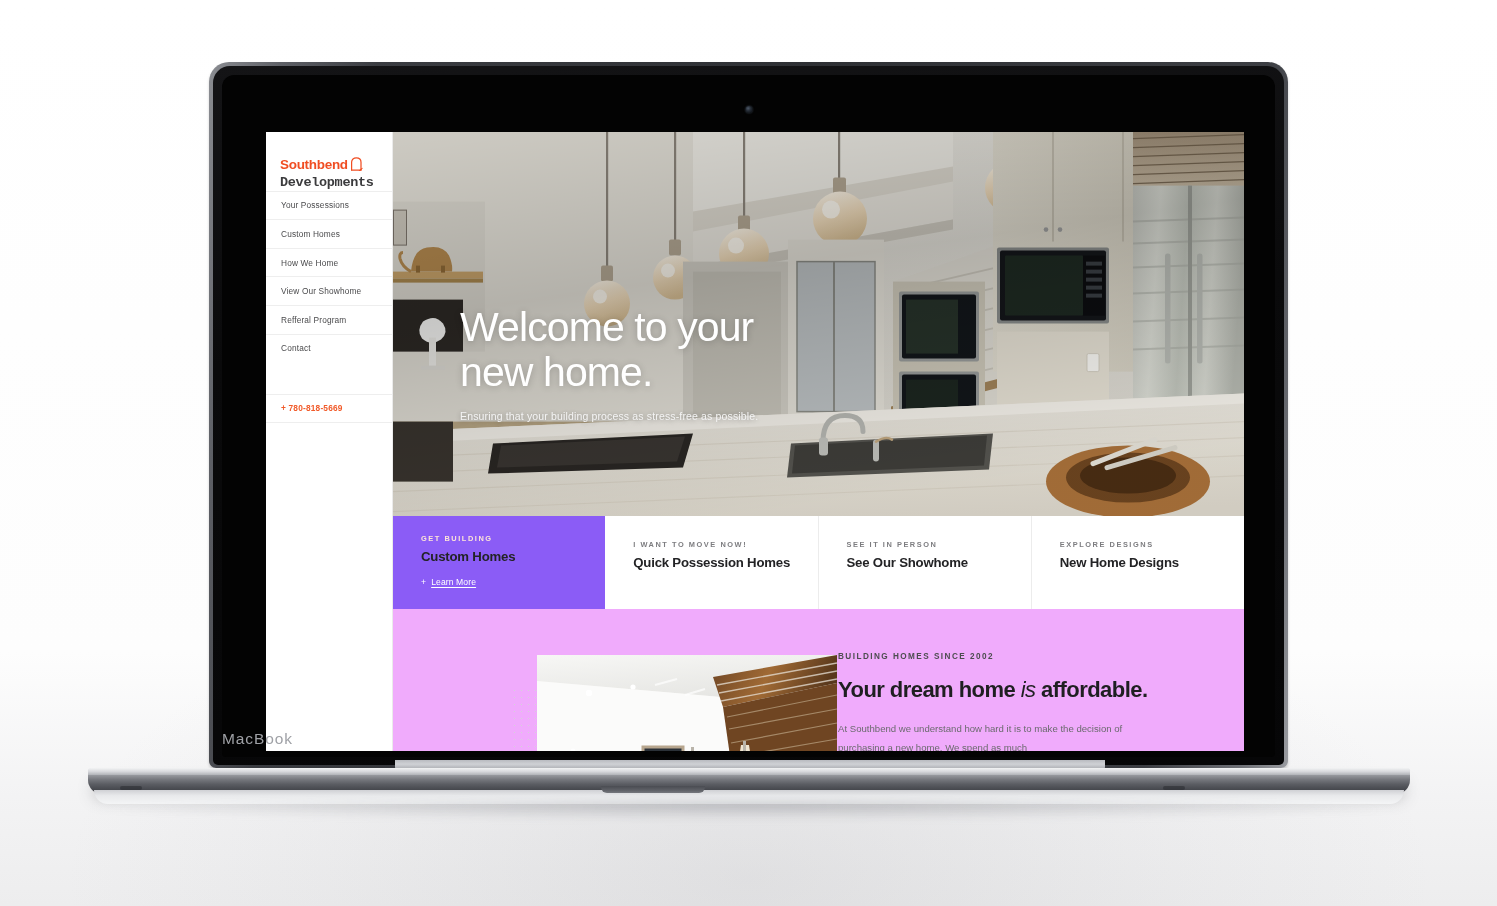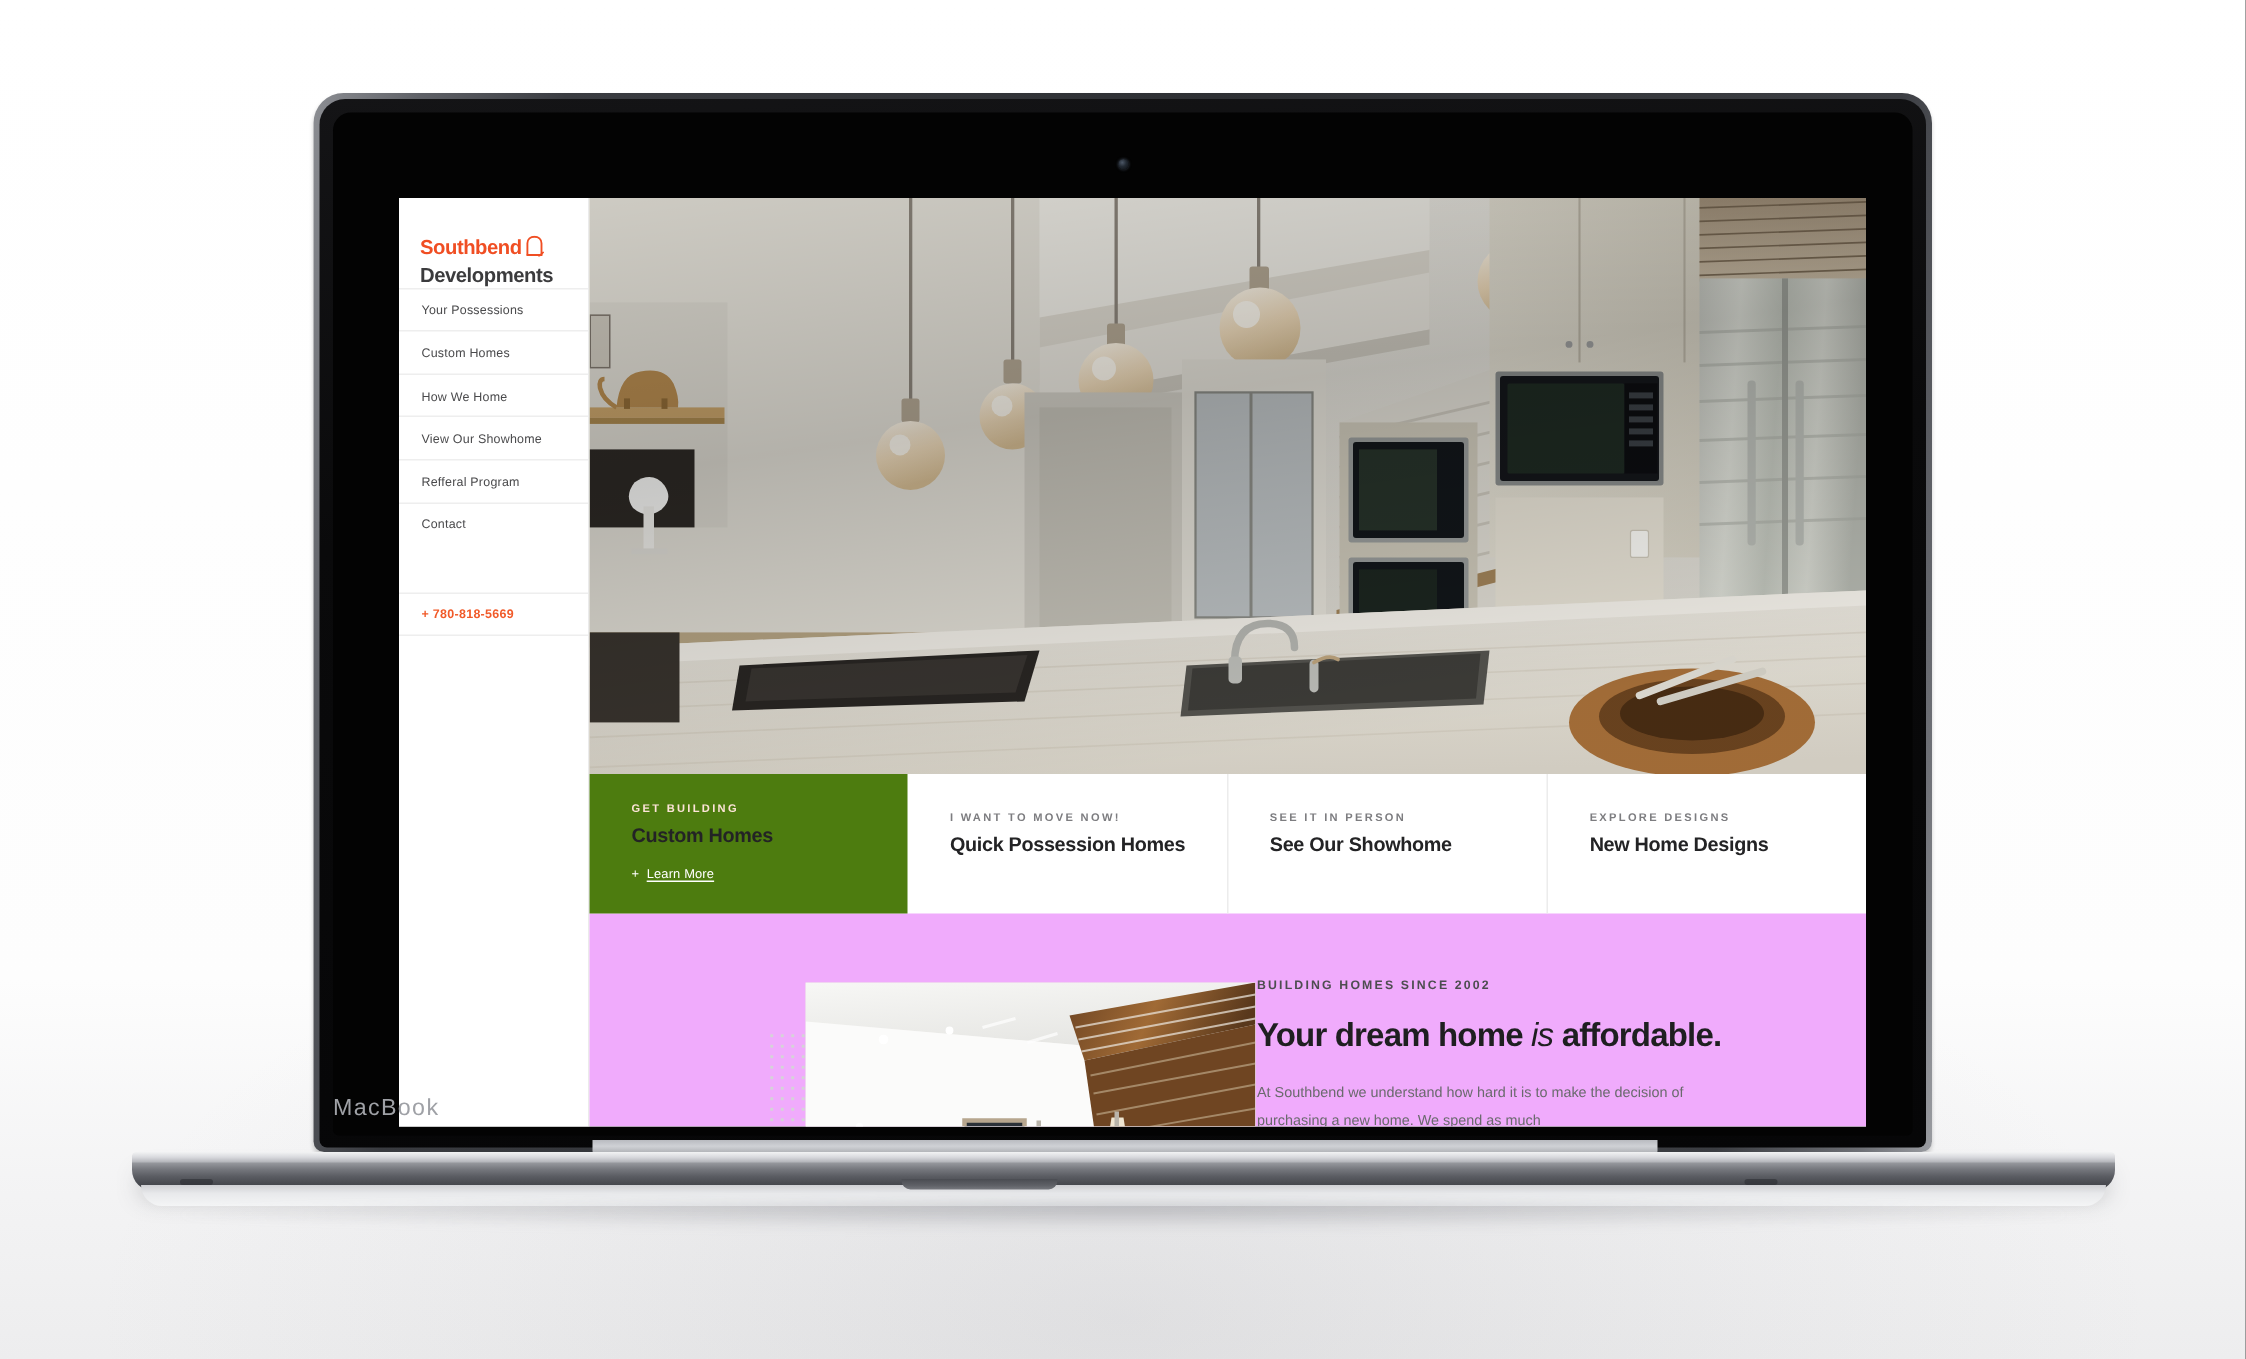--- a/index.html
+++ b/index.html
@@ -110,21 +110,21 @@
   }
   .logo{ padding:26px 0 0 14px; }
   .logo-row{ display:flex; align-items:flex-start; }
   .logo-top{
     font-size:13.5px; font-weight:700; color:#f04e23; letter-spacing:-0.3px;
     line-height:1.02;
   }
   .logo-mark{ margin-left:2px; margin-top:-1px; }
   .logo-bottom{
     font-size:13.5px; font-weight:700; color:#3b3b3d; letter-spacing:-0.3px;
-    line-height:1.08; margin-top:1px;
+    line-height:1.08; margin-top:1px;font-family:Liberation Mono, monospace;
   }
   .nav{ margin-top:auto; }
   .nav-item{
     height:28.6px; display:flex; align-items:center;
     padding-left:15px; border-top:1px solid #eeeeee;
     font-size:8.3px; color:#4a4a4c; letter-spacing:0.15px; white-space:nowrap;
   }
   .nav-item.phone{ color:#f15a29; font-weight:600; letter-spacing:0.2px; }
   .nav-item:last-child{ border-bottom:1px solid #eeeeee;margin-top:32px; }
   .side-fill{ flex:1 1 auto; background:#ffffff; }
@@ -145,21 +145,21 @@
     text-shadow:0 1px 5px rgba(0,0,0,0.3);
   }
 
   
   .cards{ display:flex; height:98px; background:#ffffff; }
   .card{
     flex:1 1 0; padding:24px 0 0 28px; position:relative; min-width:0;
     border-right:1px solid #ececec;
   }
   .card:last-child{ border-right:none; }
-  .card.accent{ background:#4d7c0f; border-right:none; padding-top:18px; }
+  .card.accent{ background:#8b5cf6; border-right:none; padding-top:18px; }
   .card-eyebrow{
     font-size:7.4px; letter-spacing:1.55px; font-weight:700;
     color:#7d7d80; text-transform:uppercase;
   }
   .card.accent .card-eyebrow{ color:#fde4d8; }
   .card-title{
     margin-top:6px; font-size:13.2px; color:#232325; font-weight:700;
     letter-spacing:-0.2px; white-space:nowrap;
   }
   .card-link{
@@ -445,20 +445,27 @@
                   <ellipse cx="735" cy="356" rx="62" ry="25" fill="#6d4520"></ellipse>
                   <ellipse cx="735" cy="354" rx="48" ry="18" fill="#4a2d13"></ellipse>
                   <path d="M700 342 L762 318" stroke="#e4e1d8" stroke-width="5" stroke-linecap="round"></path>
                   <path d="M714 346 L782 326" stroke="#d8d5cb" stroke-width="5" stroke-linecap="round"></path>
 
                   <rect x="0" y="300" width="60" height="60" fill="#3a352f"></rect>
 
                   <rect width="851" height="405" fill="url(#heroShade)"></rect>
                 </svg>
 
+                <div class="hero-copy">
+                  <h1 class="hero-title">
+                    <span>Welcome to your</span><br>
+                    <span>new home.</span>
+                  </h1>
+                  <p class="hero-sub">Ensuring that your building process as stress-free as possible.</p>
+                </div>
               </section>
 
               <section class="cards">
                 <div class="card accent">
                   <div class="card-eyebrow">GET BUILDING</div>
                   <div class="card-title">Custom Homes</div>
                   <div class="card-link">
                     <span>+</span>
                     <u>Learn More</u>
                   </div>

